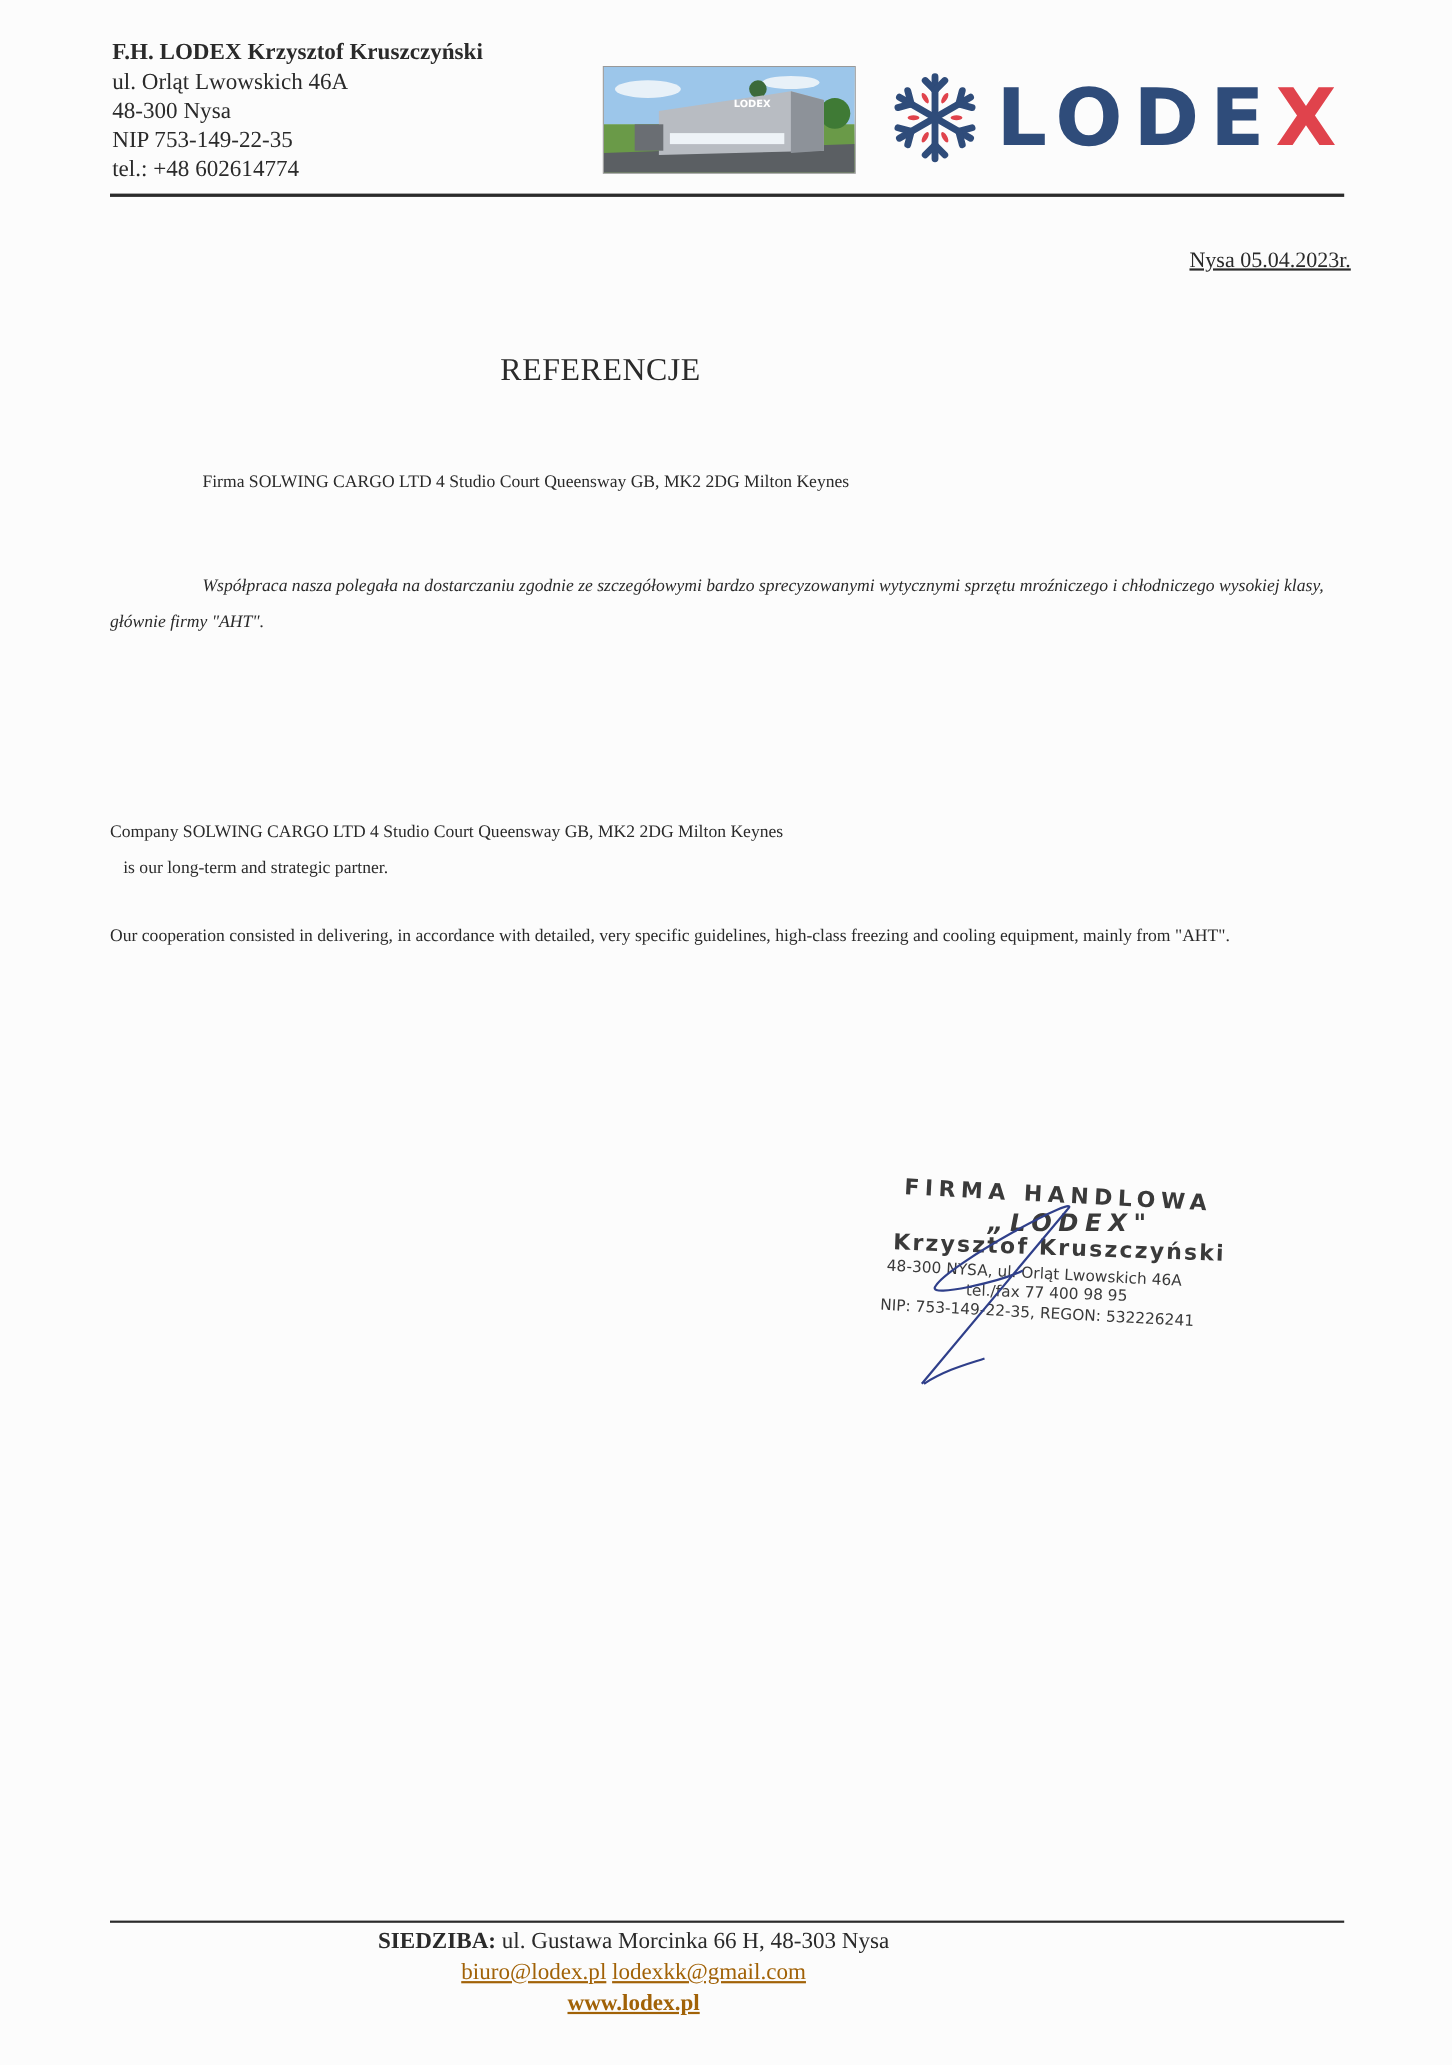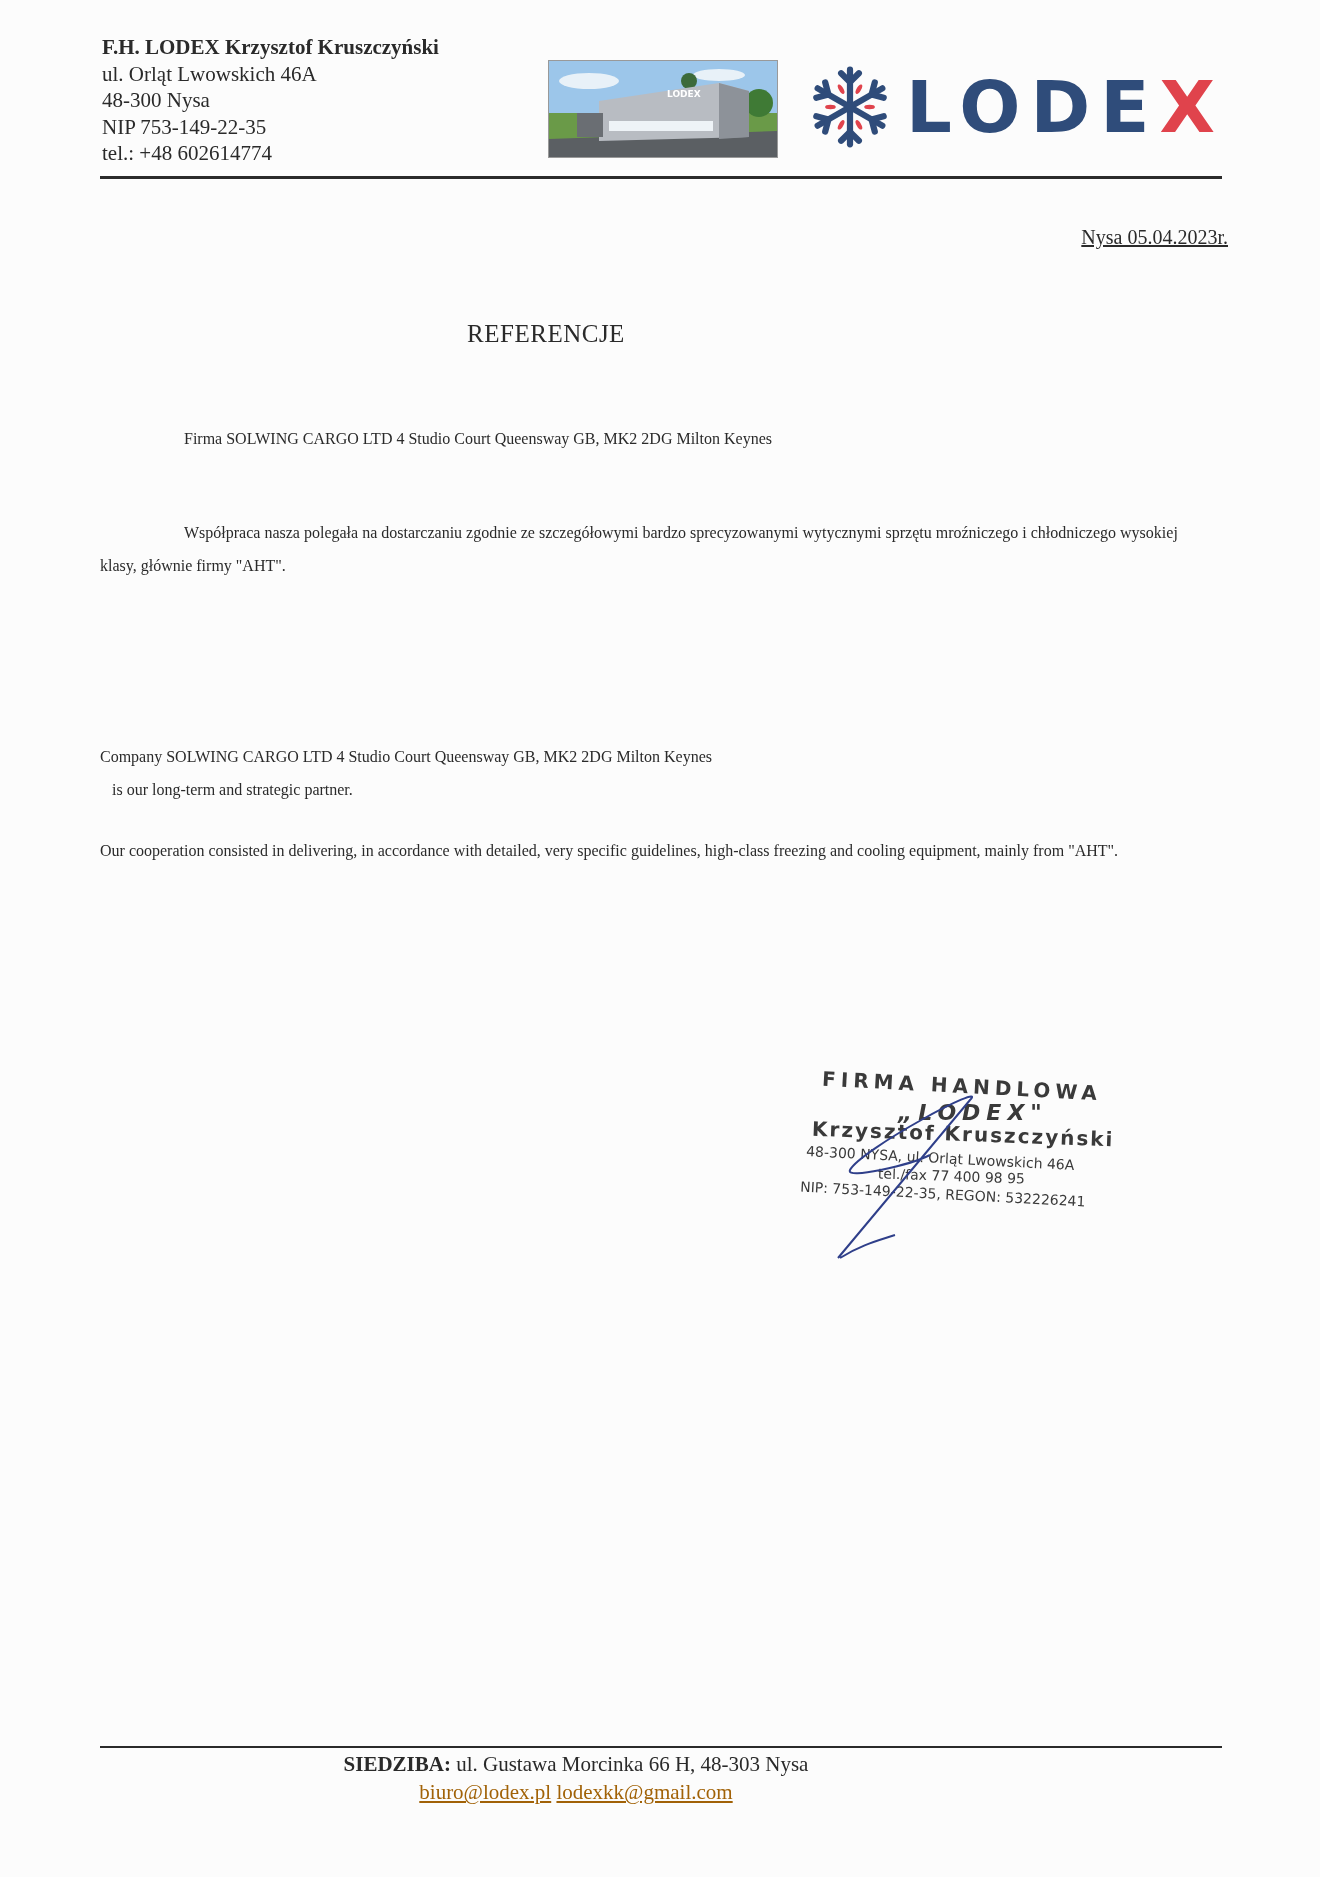--- a/index.html
+++ b/index.html
@@ -10,21 +10,21 @@
   }
   .abs { position: absolute; }
   .hdr-lines { left: 102px; top: 34px; font-size: 21px; line-height: 26.5px; }
   .hdr-lines .bold { font-weight: bold; }
   .photo { left: 548px; top: 60px; width: 228px; height: 96px; border: 1px solid #999; overflow: hidden; background: linear-gradient(#8fc0e8 0%, #cfe3f3 45%, #6b9a4a 75%, #5a5a5a 100%); }
   .logo-wrap { left: 810px; top: 62px; height: 90px; display: flex; align-items: center; }
   .logo-text { font-family: "DejaVu Sans", sans-serif; font-weight: bold; font-size: 72px; letter-spacing: 10px; color: #2f4c7a; margin-left: 16px; }
   .logo-x { color: #e0434c; }
   .rule { left: 100px; width: 1122px; height: 3px; background: #2b2b2b; }
   .date { right: 92px; top: 226px; font-size: 20px; text-decoration: underline; }
-  .title { left: 0; width: 1092px; top: 320px; text-align: center; font-size: 25px; letter-spacing: 0.5px; }
+  .title { left: 0; width: 1092px; top: 320px; text-align: center; font-size: 29px; letter-spacing: 0.5px; }
   .para { left: 100px; width: 1120px; font-size: 16px; line-height: 33px; }
   .indent { text-indent: 84px; }
   .stamp { left: 800px; top: 1070px; width: 330px; height: 200px; font-family: "DejaVu Sans", sans-serif; color: #3a3a3a; }
   .stamp div { position: absolute; white-space: nowrap; }
   .footer { left: 0; width: 1152px; text-align: center; font-size: 21px; line-height: 28px; top: 1750px; }
   .footer a { color: #a16207; text-decoration: underline; }
 </style>
 </head>
 <body>
 
@@ -93,21 +93,21 @@
 <div class="abs rule" style="top:176px;"></div>
 
 <div class="abs date">Nysa  05.04.2023r.</div>
 
 <div class="abs title">REFERENCJE</div>
 
 <div class="abs para" style="top:422px;">
   <div class="indent">Firma SOLWING CARGO LTD 4 Studio Court Queensway GB, MK2 2DG Milton Keynes</div>
 </div>
 
-<div class="abs para indent" style="top:516px; width:1110px;">Współpraca nasza polegała na dostarczaniu zgodnie ze szczegółowymi bardzo sprecyzowanymi wytycznymi sprzętu mroźniczego i chłodniczego wysokiej klasy, głównie firmy "AHT".</div>
+<div class="abs para indent" style="top:516px; width:1110px;font-style:italic;">Współpraca nasza polegała na dostarczaniu zgodnie ze szczegółowymi bardzo sprecyzowanymi wytycznymi sprzętu mroźniczego i chłodniczego wysokiej klasy, głównie firmy "AHT".</div>
 
 <div class="abs para" style="top:740px;">
   <div>Company SOLWING CARGO LTD 4 Studio Court Queensway GB, MK2 2DG Milton Keynes</div>
   <div style="padding-left:12px;">is our long-term and strategic partner.</div>
 </div>
 
 <div class="abs para" style="top:834px; width:1120px;">Our cooperation consisted in delivering, in accordance with detailed, very specific guidelines, high-class freezing and cooling equipment, mainly from "AHT".</div>
 
 <div class="abs stamp">
   <div style="left:22px; top:4px; font-size:20px; font-weight:bold; letter-spacing:5px; transform:rotate(3deg);">FIRMA HANDLOWA</div>
@@ -122,13 +122,14 @@
 </div>
 
 <div class="abs rule" style="top:1746px; height:2px;"></div>
 
 <div class="abs footer">
   <div><b>SIEDZIBA:</b><span> ul. Gustawa Morcinka 66 H, 48-303 Nysa</span></div>
   <div>
     <a>biuro@lodex.pl</a>
     <a>lodexkk@gmail.com</a>
   </div>
+  <div><a style="font-weight:bold;">www.lodex.pl</a></div>
 </div>
 
 </body></html>

